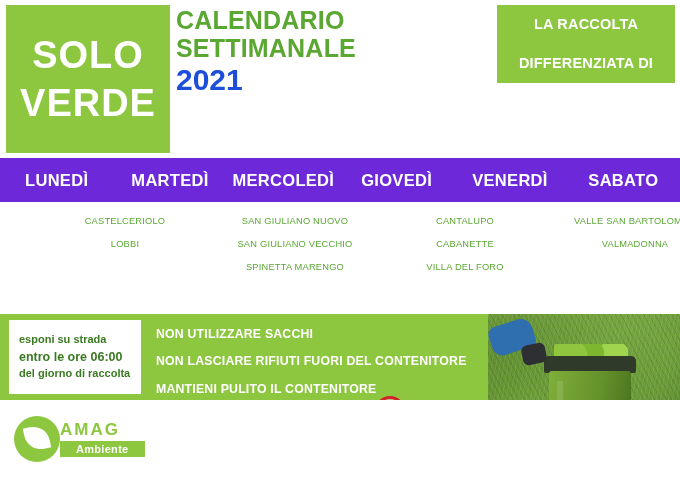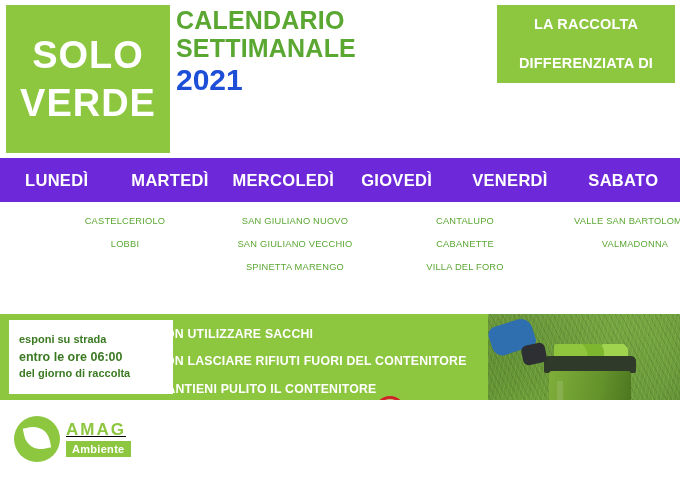--- a/index.html
+++ b/index.html
@@ -165,21 +165,21 @@
     position: absolute;
     left: 0; top: 314px;
     width: 680px;
     height: 86px;
     background: #8dc63f;
     overflow: hidden;
   }
   .white-box {
     position: absolute;
     left: 9px; top: 6px;
-    width: 164px;
+    width: 132px;
     height: 74px;
     background: #ffffff;
     display: flex;
     flex-direction: column;
     justify-content: center;
     padding-left: 10px;
     box-sizing: border-box;
   }
   .white-box .wb-line {
     color: #3b7a22;
@@ -327,37 +327,35 @@
   }
   .logo-circle .leaf {
     position: absolute;
     left: 11px; top: 10px;
     width: 24px; height: 24px;
     background: #ffffff;
     border-radius: 0 70% 0 70%;
     transform: rotate(-12deg);
   }
   .logo-text {
-    margin-left: 6px;
-    text-decoration: underline;
   }
   .logo-amag {
     color: #8dc63f;
     font-weight: bold;
     font-size: 17px;
     letter-spacing: 2px;
     line-height: 1;
   }
   .logo-amb {
     margin-top: 3px;
     background: #8dc63f;
     color: #ffffff;
     font-weight: bold;
     font-size: 11px;
-    padding: 2px 6px;
+    padding: 2px 16px;
     display: inline-block;
     letter-spacing: 0.3px;
   }
   .mascot {
     position: absolute;
     left: 372px; top: 388px;
     width: 66px;
     height: 80px;
   }
   .mascot .m-head {

